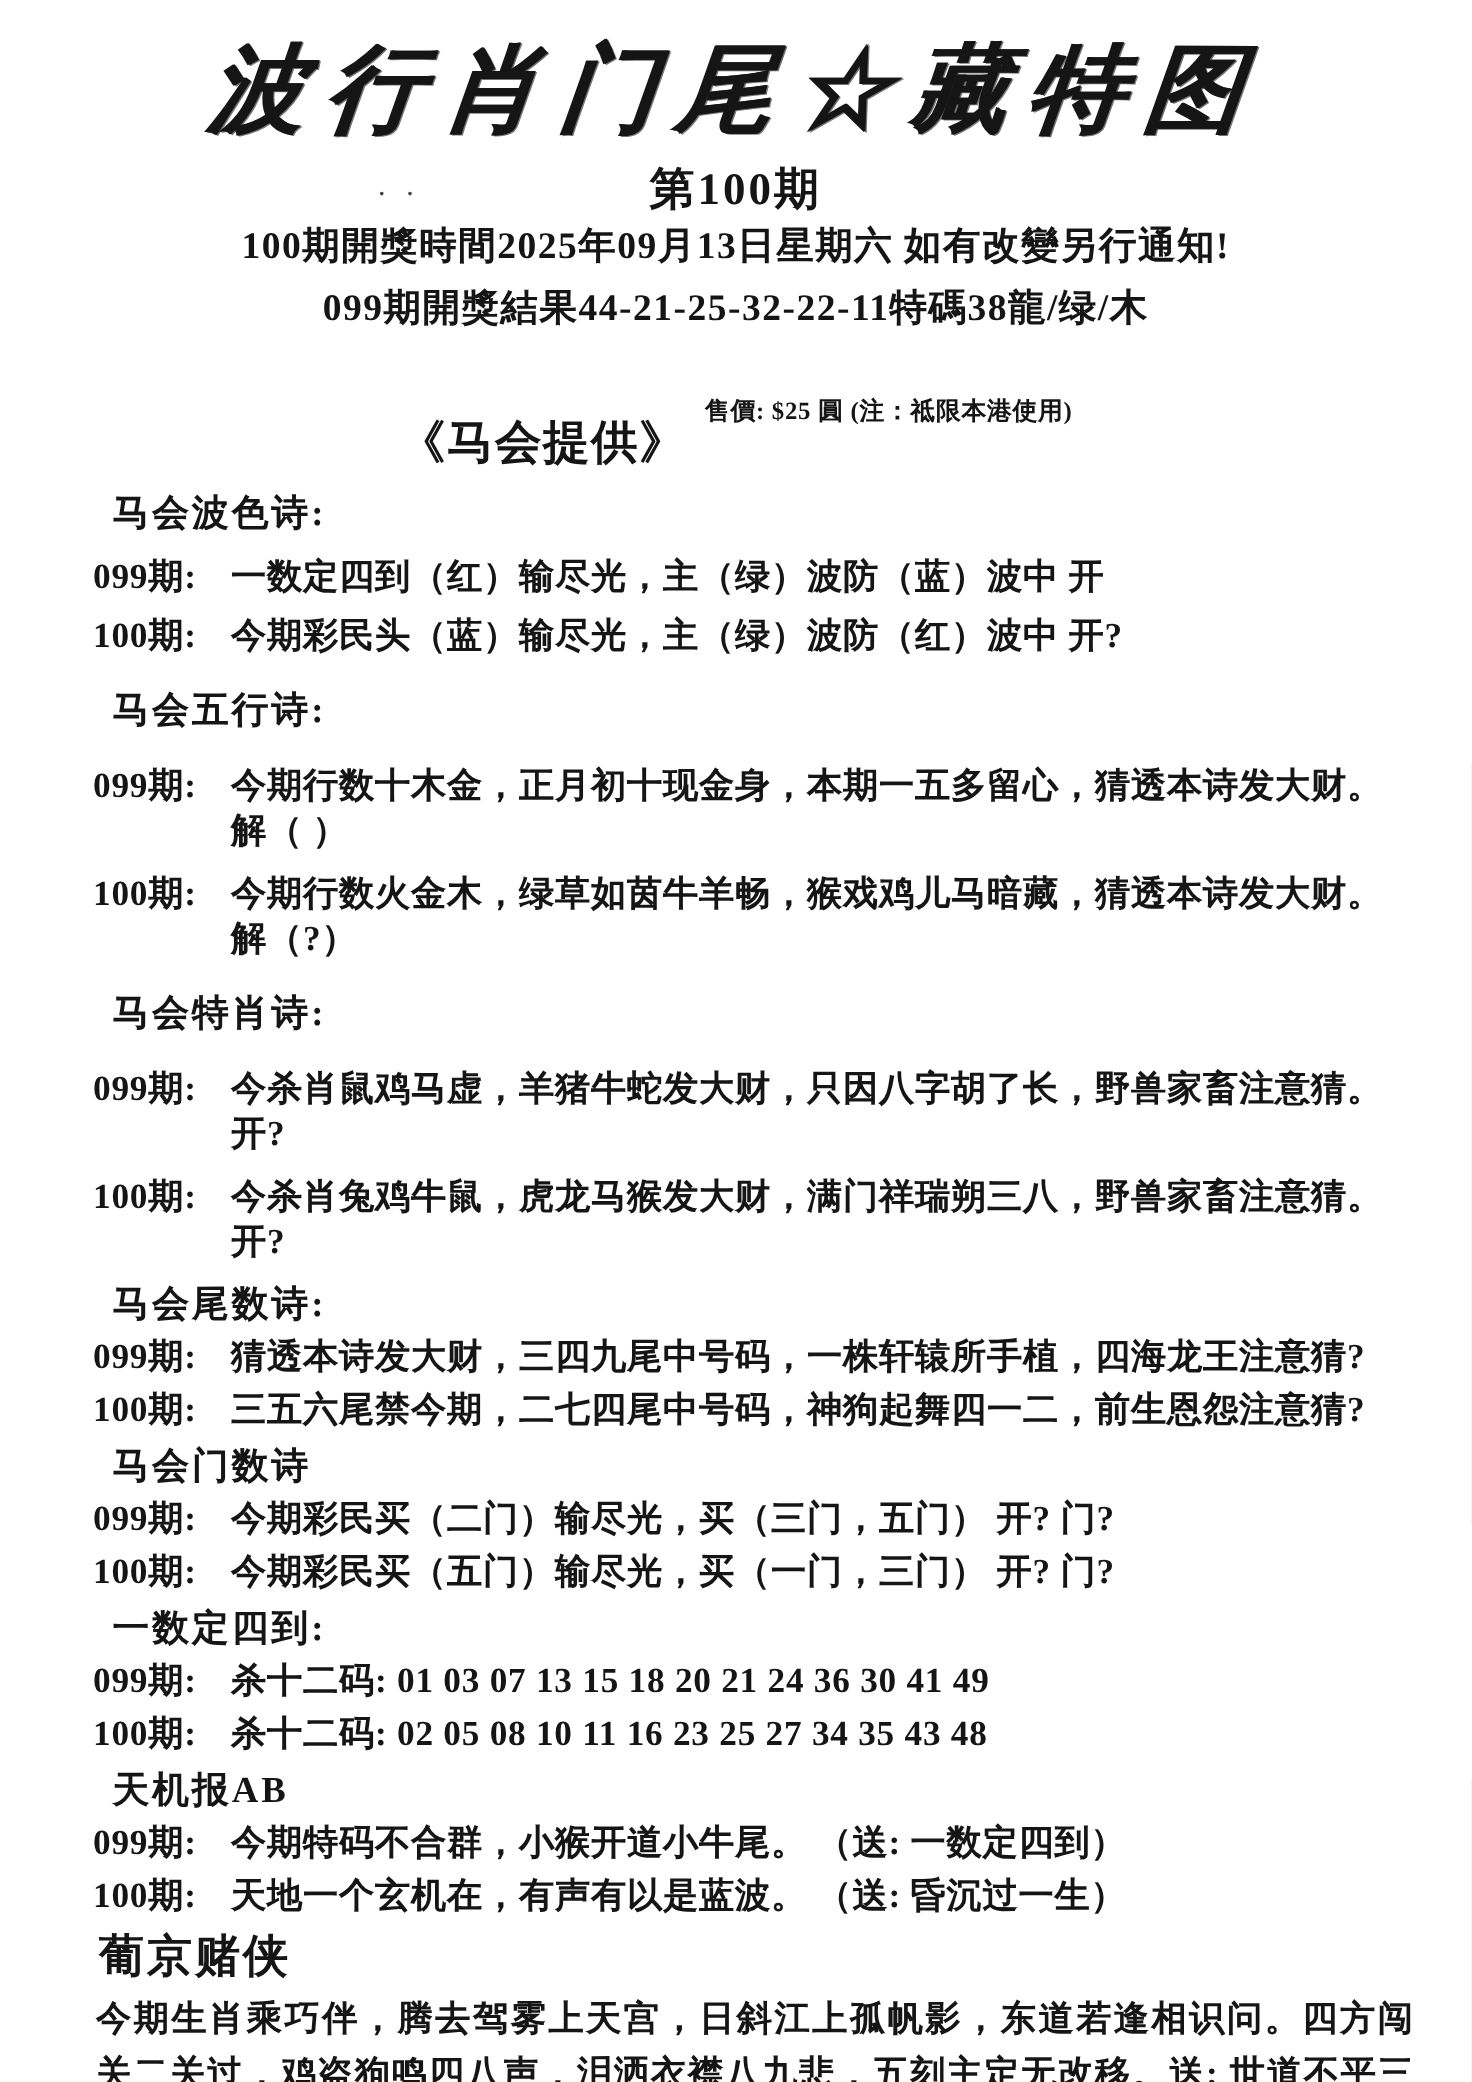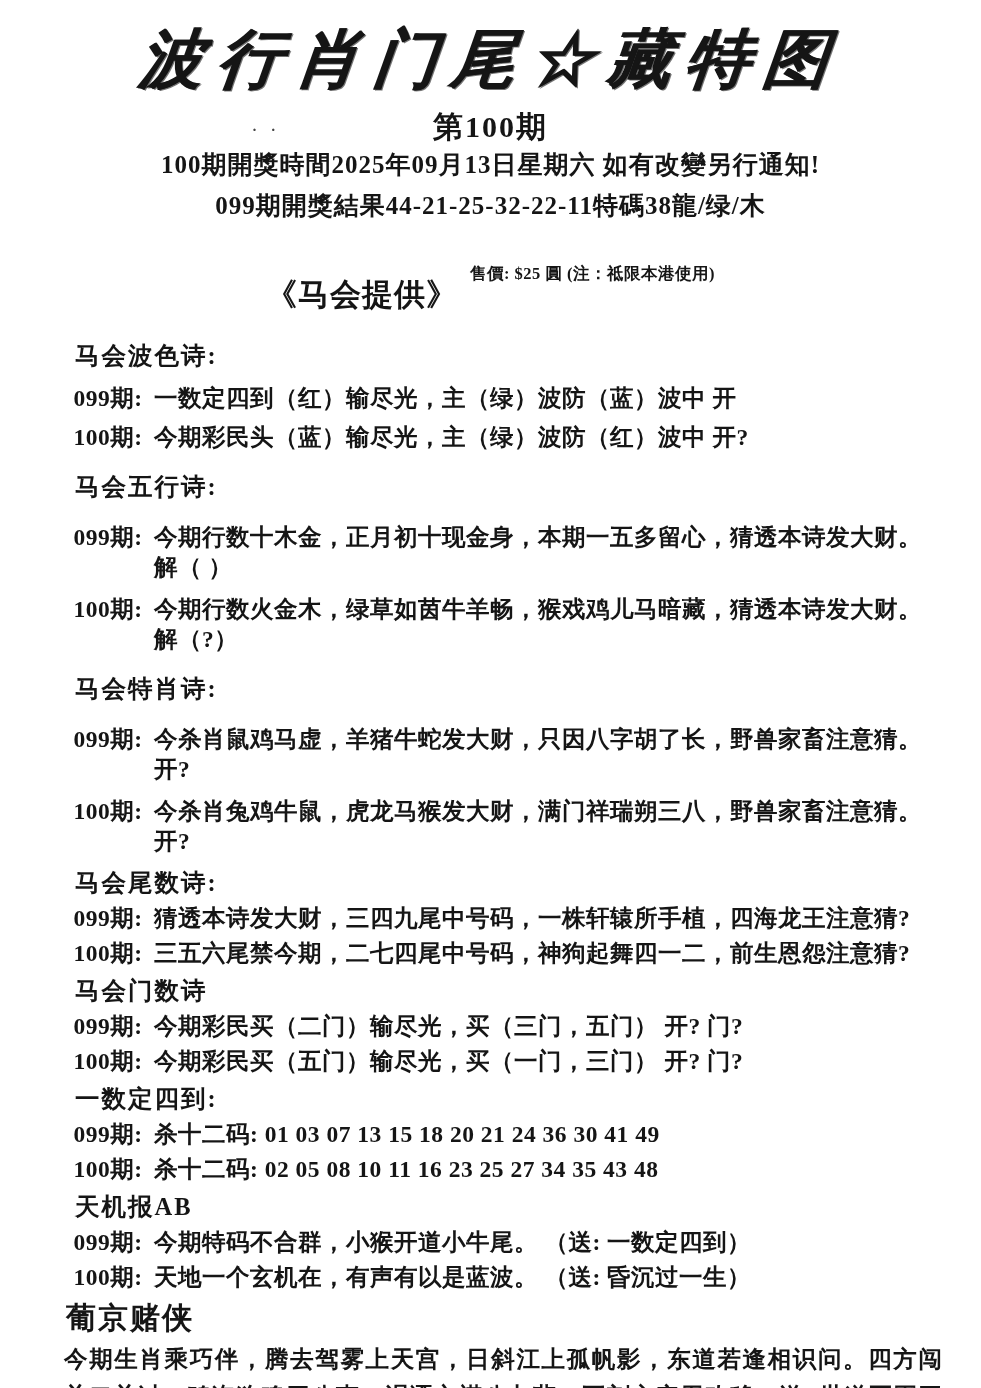--- a/index.html
+++ b/index.html
@@ -35,23 +35,23 @@
   .notice{font-size:25px;line-height:33px;margin-top:2px;letter-spacing:1px;}
   .result{font-size:25px;line-height:32px;margin-top:9px;letter-spacing:1px;}
   .provider{
     margin-top:4px;display:flex;justify-content:center;align-items:center;gap:12px;
     line-height:42px;
   }
   .provider-name{font-size:31px;letter-spacing:1px;margin-top:48px;}
   .provider-price{font-size:16.5px;letter-spacing:.5px;padding-top:6px;}
   
   .sec{margin-left:62px;margin-right:30px;}
-  .sec .h{font-size:24.5px;line-height:30px;margin:25px 0 12px 13px;letter-spacing:2px;}
+  .sec .h{font-size:24.5px;line-height:30px;margin:12px 0 12px 13px;letter-spacing:2px;}
   .ln{display:flex;font-size:23.5px;line-height:30px;margin-bottom:9px;letter-spacing:.5px;}
-  .ln .lb{flex:0 0 92px;text-align:center;}
+  .ln .lb{flex:0 0 92px;}
   .sec.xloose .h{margin-top:20px;margin-bottom:20px;}
   .sec.xloose .ln{margin-bottom:12px;}
   .sec.tight .h{margin-top:8px;margin-bottom:5px;}
   .sec.tight .ln{margin-bottom:5px;}
   
   .pujing{margin:10px 38px 0 64px;}
   .pujing .h{font-size:30px;line-height:31px;margin:0 0 8px 2px;letter-spacing:2px;}
   .pujing .txt{font-size:23.5px;line-height:37px;letter-spacing:1px;text-align:justify;}
 </style>
 </head>

